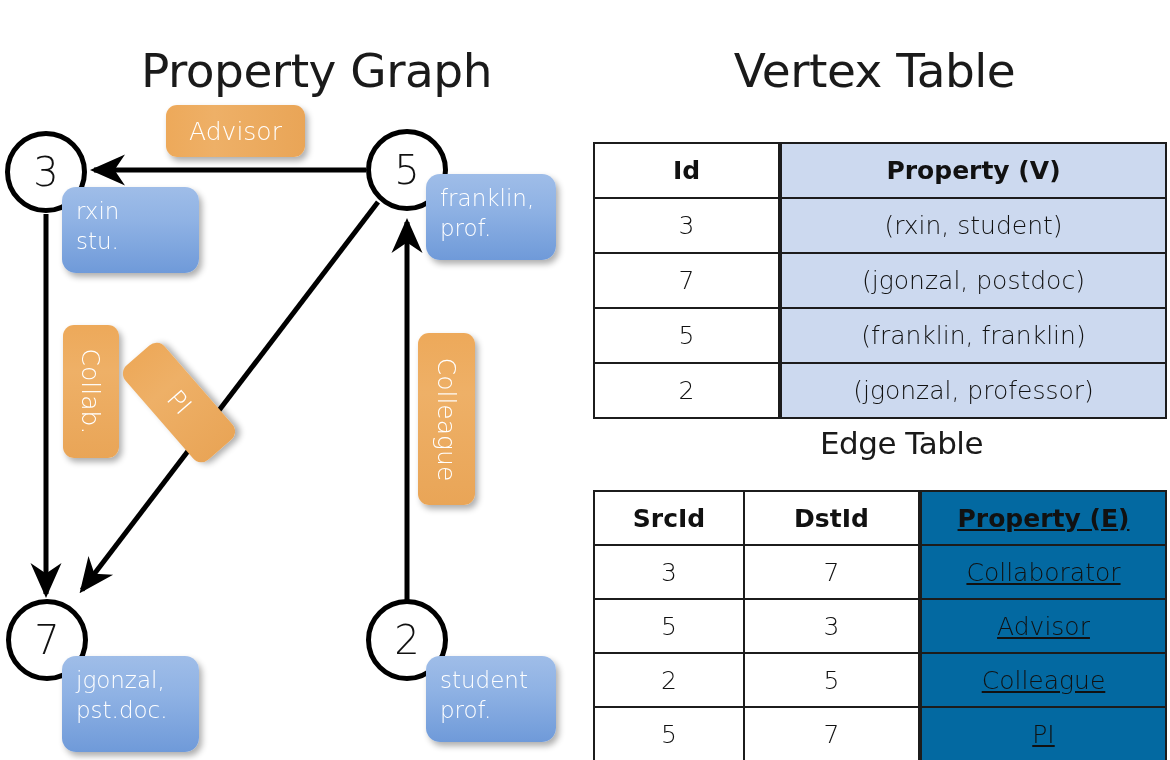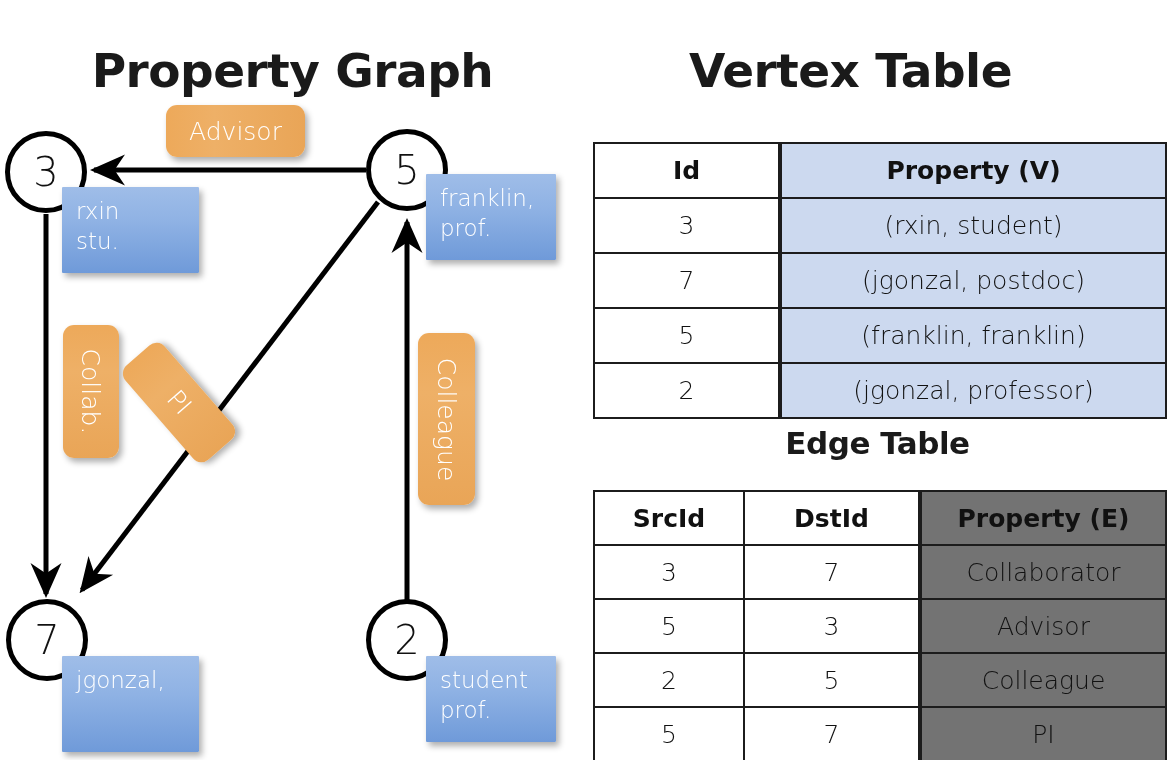--- a/index.html
+++ b/index.html
@@ -13,24 +13,25 @@
     position: relative;
     overflow: hidden;
     font-family: "Liberation Sans", sans-serif;
     color: #000000;
   }
 
   
   .heading {
     position: absolute;
     font-family: "DejaVu Sans", sans-serif;
-    font-weight: 700;
+    font-weight: 400;
     color: #1a1a1a;
     white-space: nowrap;
     letter-spacing: -0.5px;
+    margin-left: 24px;
   }
   #title-property-graph {
     left: 0; top: 12px; width: 585px;
     text-align: center;
     font-size: 47px;
   }
   #title-vertex-table {
     left: 558px; top: 12px; width: 585px;
     text-align: center;
     font-size: 47px;
@@ -69,21 +70,21 @@
     font-family: "DejaVu Sans", sans-serif;
     font-weight: 300;
     font-size: 40px;
     line-height: 1;
     color: #111;
   }
 
   
   .vprop {
     position: absolute;
-    border-radius: 1px;
+    border-radius: 14px;
     background: linear-gradient(to bottom, #9fbde8 0%, #8fb2e4 40%, #6f9ad9 100%);
     box-shadow: 3px 4px 6px rgba(0,0,0,0.32);
     color: #ffffff;
     font-family: "DejaVu Sans", sans-serif;
     font-weight: 300;
     font-size: 23px;
     line-height: 1.32;
     padding: 9px 0 0 14px;
     box-sizing: border-box;
     z-index: 4;
@@ -130,21 +131,21 @@
     font-size: 25px;
   }
   table.grid td { font-size: 25px; }
 
   #vertex-table { left: 593px; top: 102px; width: 572px; margin-top: 40px; }
   #vertex-table th, #vertex-table td { height: 53px; }
   #vertex-table .col-prop { background: #ccd9ef; }
 
   #edge-table { left: 593px; top: 490px; width: 572px; }
   #edge-table th, #edge-table td { height: 52px; }
-  #edge-table .col-prop { background: #737373; }
+  #edge-table .col-prop { background: #0369a1; text-decoration: underline; }
 
   .sep { border-left-width: 4px !important; }
 </style>
 </head>
 <body>
 
 <div id="graph-panel">
 
   <h1 class="heading" id="title-property-graph">Property Graph</h1>
 
@@ -182,20 +183,21 @@
     <div>stu.</div>
   </div>
 
   <div class="vprop" style="left:426px; top:174px; width:130px; height:86px;">
     <div>franklin,</div>
     <div>prof.</div>
   </div>
 
   <div class="vprop" style="left:62px;  top:656px; width:137px; height:96px;">
     <div>jgonzal,</div>
+    <div>pst.doc.</div>
   </div>
 
   <div class="vprop" style="left:426px; top:656px; width:130px; height:86px;">
     <div>student</div>
     <div>prof.</div>
   </div>
 
   <div class="eprop" style="left:166px; top:105px; width:139px; height:52px;">
     <span>Advisor</span>
   </div>

